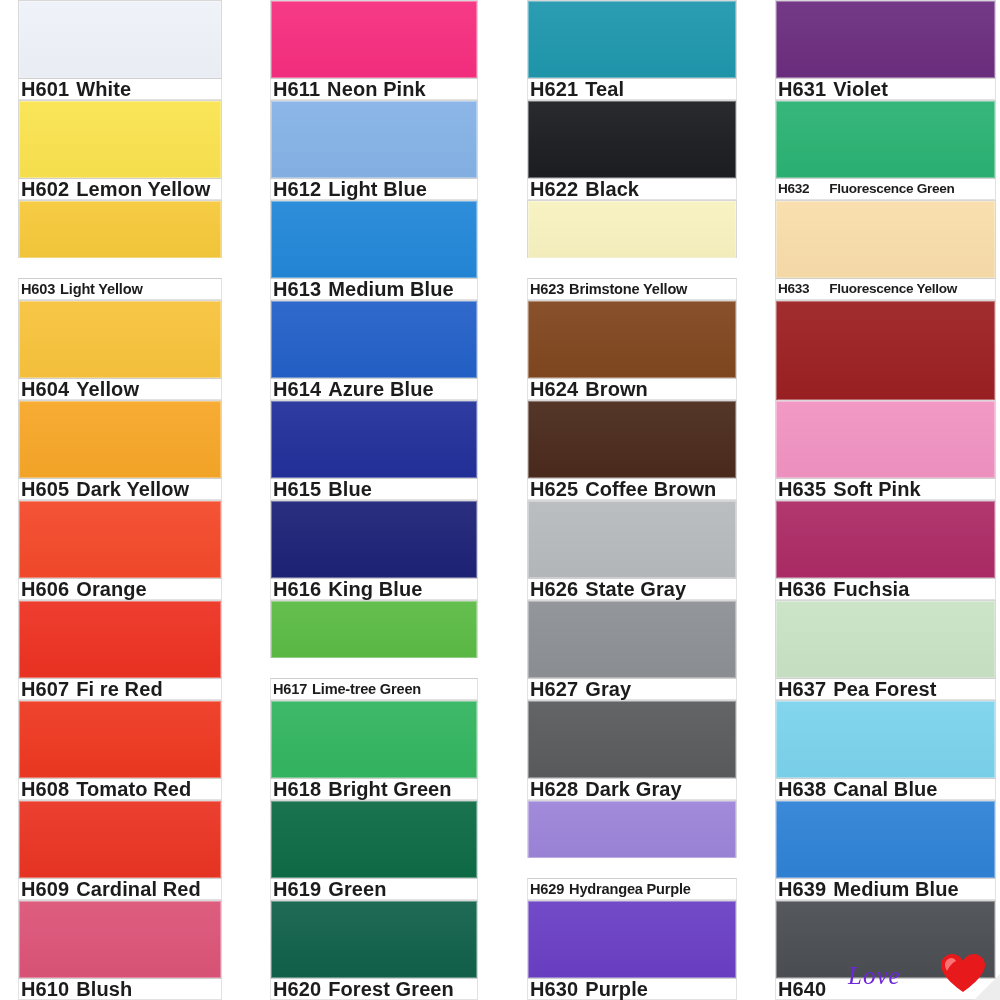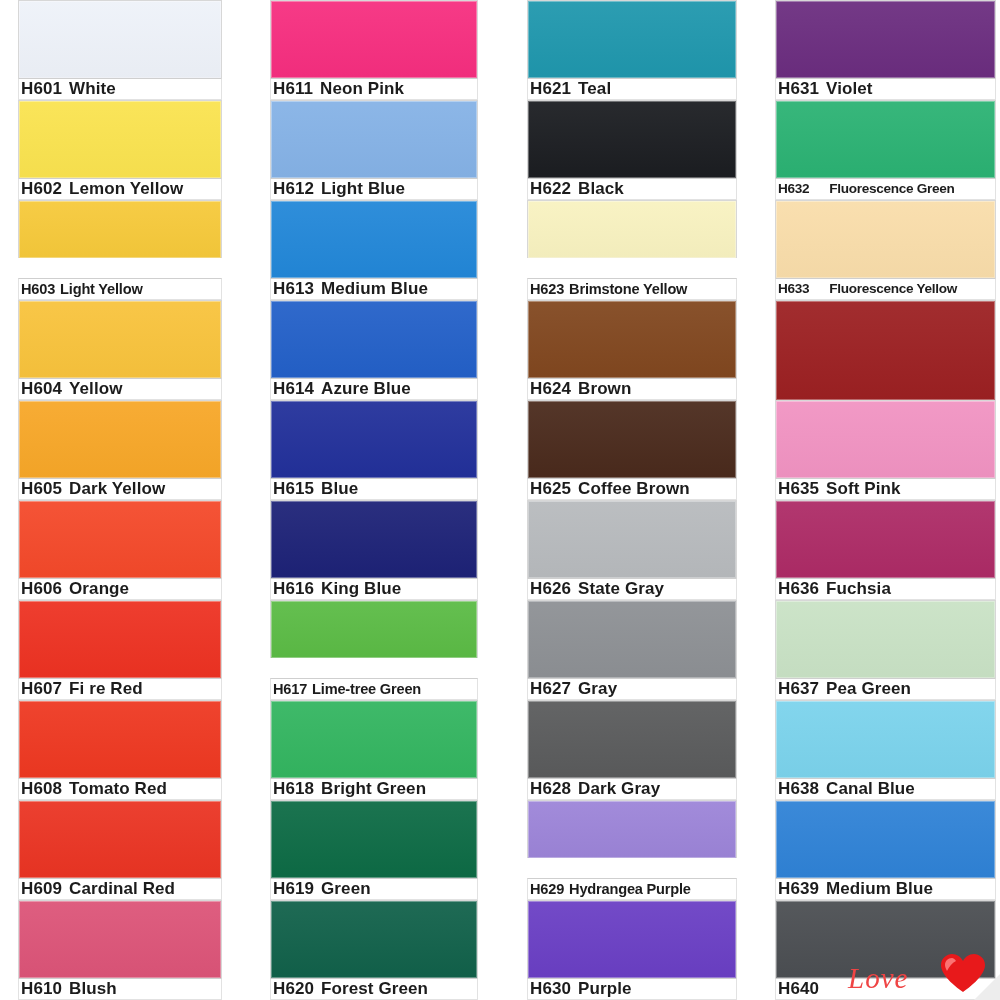--- a/index.html
+++ b/index.html
@@ -63,21 +63,21 @@
     pointer-events: none;
   }
 
   .caption {
     height: 22px;
     line-height: 22px;
     background: #ffffff;
     border: 1px solid #e2e2e2;
     border-top: 1px solid #cfcfcf;
     box-sizing: border-box;
-    font-size: 17px;
+    font-size: 20px;
     font-weight: bold;
     color: #1c1c1c;
     letter-spacing: 0.1px;
     white-space: nowrap;
     overflow: visible;
     padding-left: 2px;
     display: flex;
     align-items: center;
     gap: 7px;
   }
@@ -94,23 +94,23 @@
     bottom: 6px;
     width: 150px;
     height: 44px;
     pointer-events: none;
   }
   #watermark .love-text {
     position: absolute;
     left: 6px;
     top: 12px;
     font-family: "Liberation Serif", serif;
-    font-size: 29px;
+    font-size: 25px;
     font-style: italic;
-    color: #ef4444;
+    color: #6d28d9;
     letter-spacing: 1px;
   }
   #watermark .heart {
     position: absolute;
     right: 6px;
     top: 4px;
     width: 46px;
     height: 40px;
   }
   #corner-fold {
@@ -380,21 +380,21 @@
         <div class="chip" style="background: rgb(173, 43, 102);"></div>
         <div class="caption">
           <span class="code">H636</span>
           <span class="cname">Fuchsia</span>
         </div>
       </div>
       <div class="swatch-row">
         <div class="chip" style="background: rgb(201, 226, 197);"></div>
         <div class="caption">
           <span class="code">H637</span>
-          <span class="cname">Pea Green</span>
+          <span class="cname">Pea Forest</span>
         </div>
       </div>
       <div class="swatch-row">
         <div class="chip" style="background: rgb(123, 211, 236);"></div>
         <div class="caption">
           <span class="code">H638</span>
           <span class="cname">Canal  Blue</span>
         </div>
       </div>
       <div class="swatch-row">

